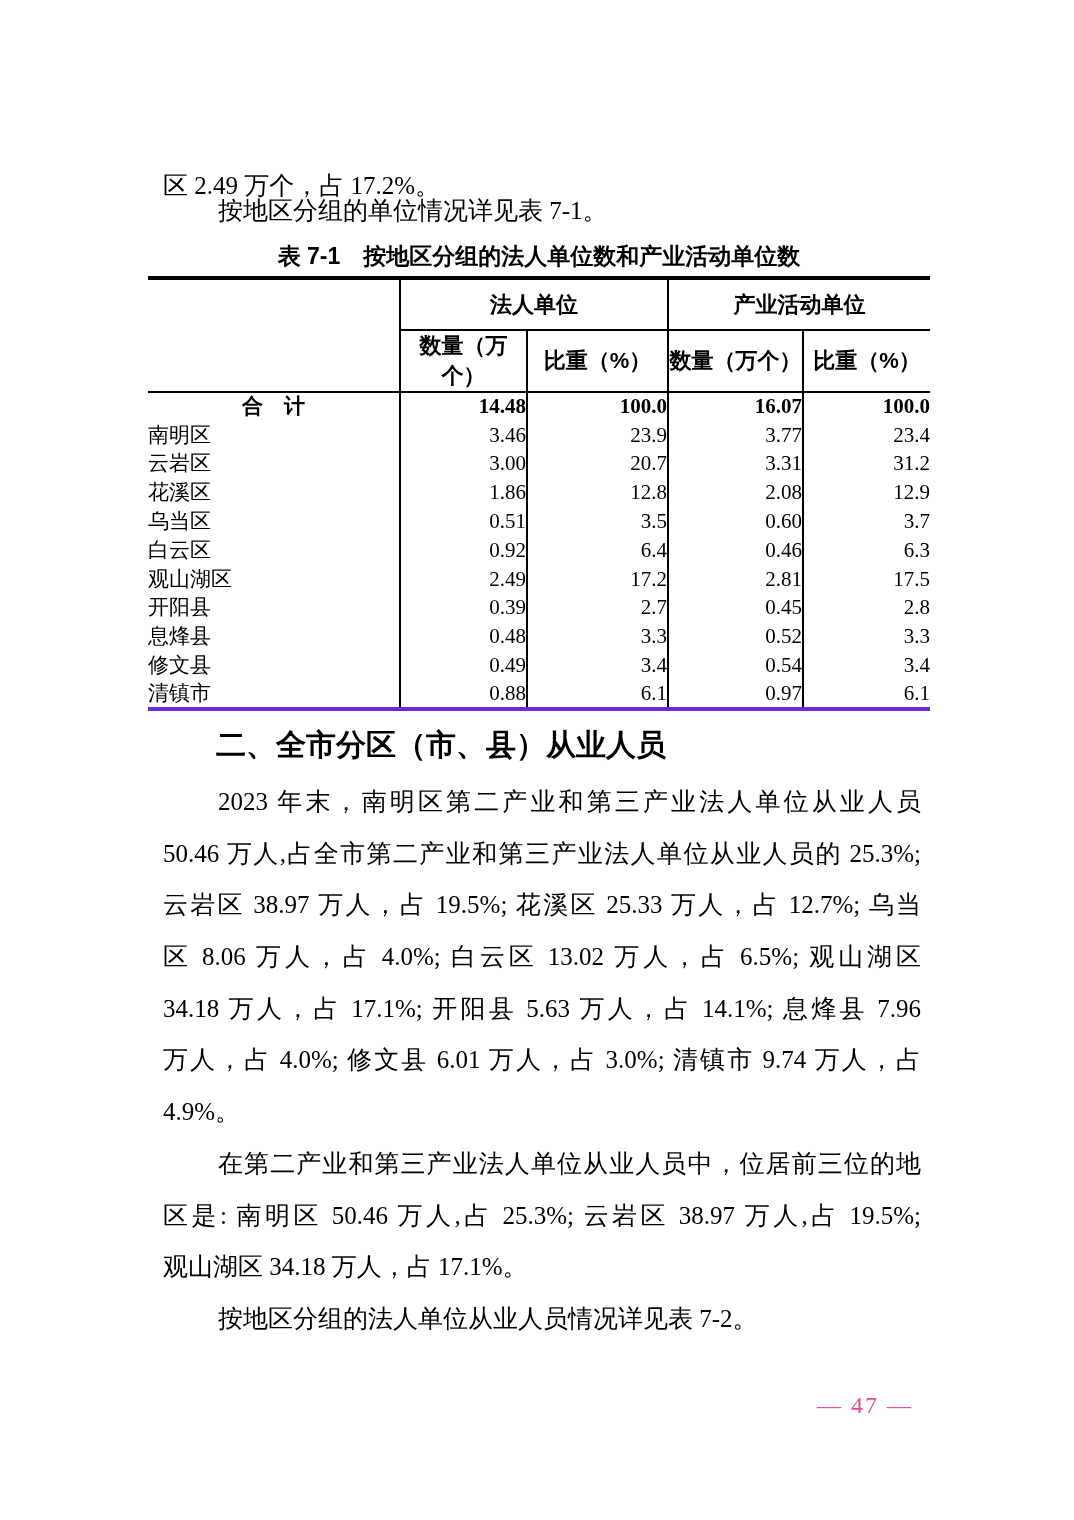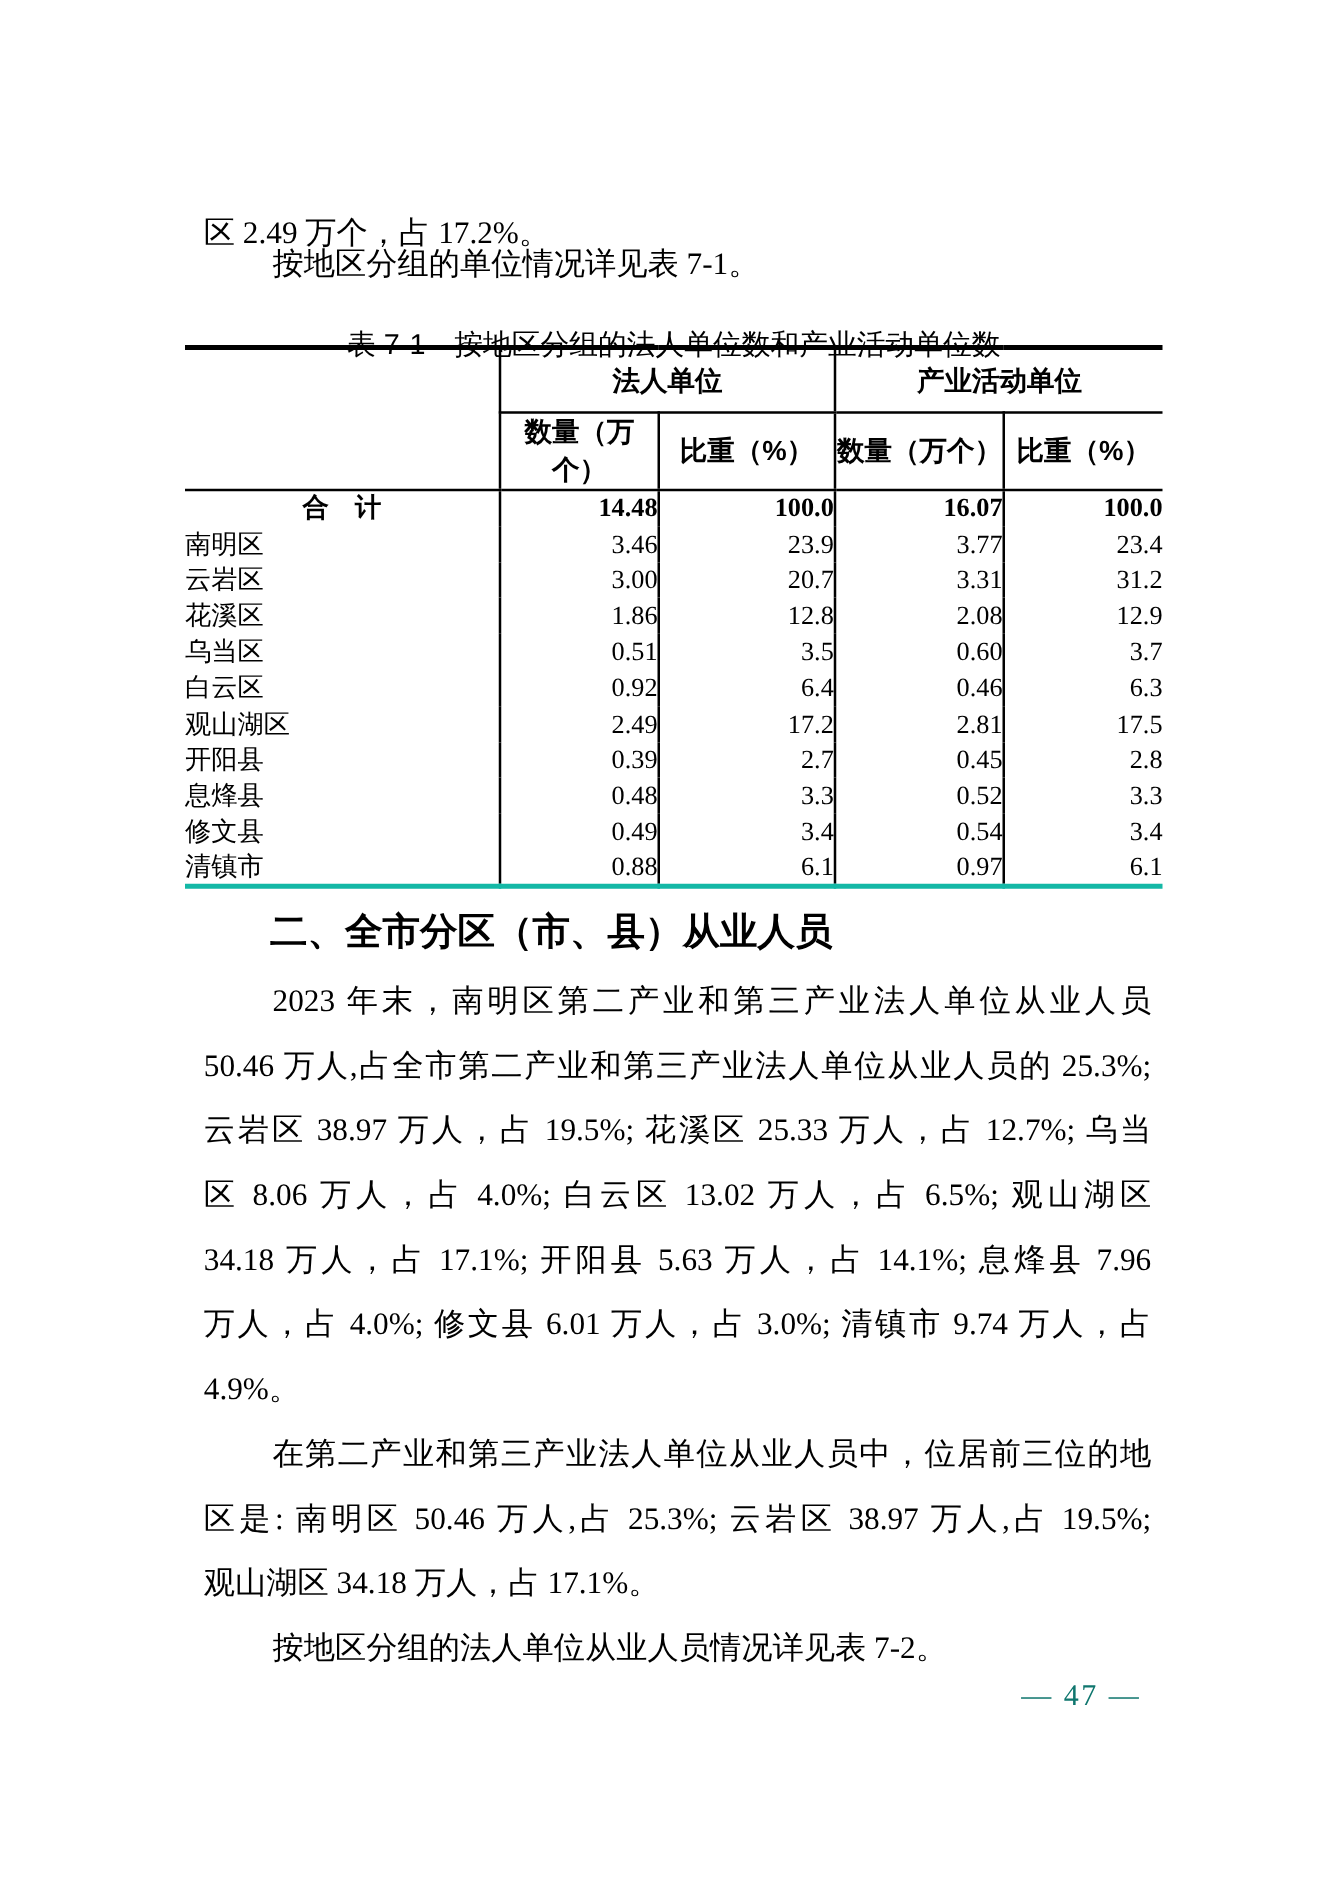--- a/index.html
+++ b/index.html
@@ -4,23 +4,23 @@
 <style>
   html,body{margin:0;padding:0;}
   body{
     width:1074px;height:1520px;background:#ffffff;color:#000;
     font-family:"Liberation Serif", serif;position:relative;overflow:hidden;
   }
   .abs{position:absolute;}
   #intro1{left:163px;top:141px;font-size:25px;margin-top:28px;}
   #intro2{left:218px;top:194px;font-size:25px;}
   #caption{left:148px;top:241px;width:782px;text-align:center;
-    font-family:"Liberation Sans", sans-serif;font-weight:normal;font-size:23px;margin-top:19px;}
+    font-family:"Liberation Sans", sans-serif;font-weight:bold;font-size:23px;}
   #tbl{left:148px;top:276px;width:782px;border-collapse:collapse;table-layout:fixed;
-    border-top:4px solid #000;border-bottom:4px solid #14b8a6;}
+    border-top:4px solid #000;border-bottom:4px solid #6d28d9;}
   #tbl th,#tbl td{padding:0;vertical-align:middle;}
   .h1{height:52px;}
   .h2{height:62px;}
   #tbl th{font-family:"Liberation Sans", sans-serif;font-weight:bold;font-size:22px;
     text-align:center;}
   .h1 th{border-bottom:2px solid #000;}
   .h2 th{border-bottom:2px solid #000;}
   .c0{border-bottom:2px solid #000;}
   .bl{border-left:2px solid #000;}
   #tbl tbody tr{height:28.8px;}
@@ -28,21 +28,21 @@
   .region{text-align:left;padding-left:38px;}
   .ctr{text-align:center;padding-left:0;}
   .num{text-align:right;padding-right:3px;font-size:22px;}
   .total td{font-weight:bold;}
   #heading2{left:216px;top:725px;font-family:"Liberation Sans", sans-serif;
     font-weight:bold;font-size:30px;}
   #body-text{left:163px;top:776px;width:758px;font-size:25px;}
   .bline{line-height:51.7px;height:51.7px;overflow:hidden;white-space:nowrap;}
   .fill{text-align:justify;text-align-last:justify;white-space:normal;}
   .indent{text-indent:55px;}
-  #footer{top:1344px;right:161px;font-size:24px;color:#0f766e;letter-spacing:2px;}
+  #footer{top:1392px;right:161px;font-size:24px;color:#ec4899;letter-spacing:2px;}
 </style>
 </head>
 <body>
 
 <div id="intro1" class="abs">区 2.49 万个，占 17.2%。</div>
 <div id="intro2" class="abs">按地区分组的单位情况详见表 7-1。</div>
 
 <div id="caption" class="abs">表 7-1　按地区分组的法人单位数和产业活动单位数</div>
 
 <table id="tbl" class="abs">

